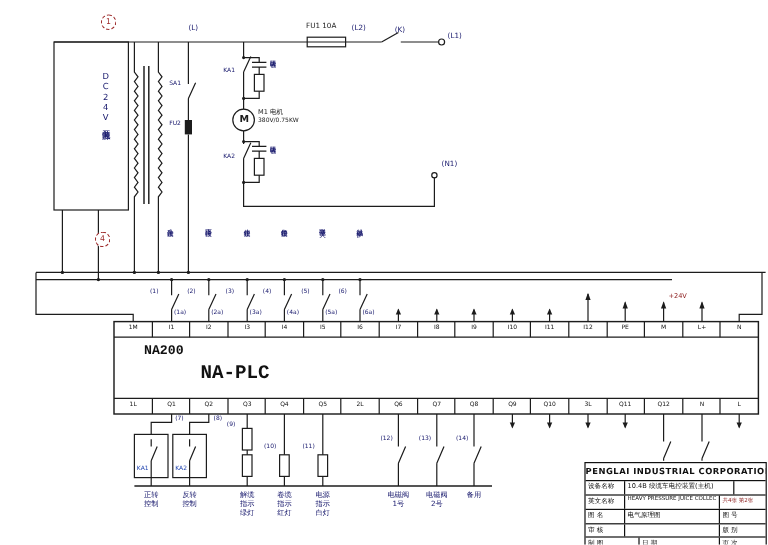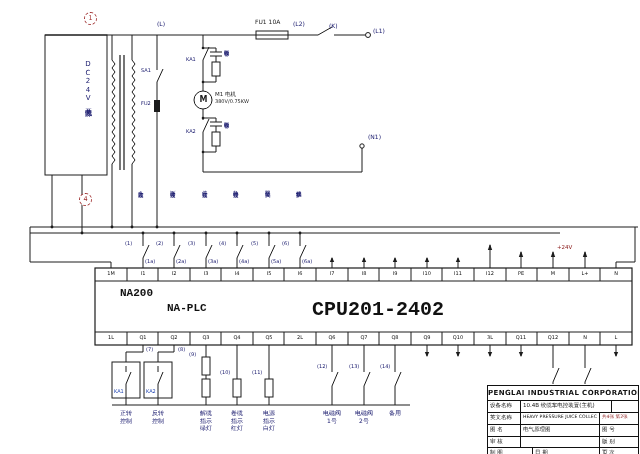--- a/index.html
+++ b/index.html
@@ -184,22 +184,21 @@
 <span class="lb s5" style="left:251px;top:241px">(5)</span>
 <span class="lb s5" style="left:282px;top:241px">(6)</span>
 <span class="lb s5" style="left:145px;top:259px">(1a)</span>
 <span class="lb s5" style="left:176px;top:259px">(2a)</span>
 <span class="lb s5" style="left:208px;top:259px">(3a)</span>
 <span class="lb s5" style="left:239px;top:259px">(4a)</span>
 <span class="lb s5" style="left:271px;top:259px">(5a)</span>
 <span class="lb s5" style="left:302px;top:259px">(6a)</span>
 
 <span class="plc-name" style="left:120px;top:288px;font-size:11px">NA200</span>
-<span class="plc-name" style="left:167px;top:303px;font-size:11px">NA-PLC</span>
-<span class="plc-name" style="left:312px;top:300px;font-size:20px">CPU201-2402</span>
+<span class="plc-name" style="left:167px;top:303px;font-size:16px">NA-PLC</span>
 <span class="lb s55 rd" style="left:557px;top:244px">+24V</span>
 
 <span class="tt" style="left:96px;top:271px">1M</span>
 <span class="tt" style="left:128px;top:271px">I1</span>
 <span class="tt" style="left:159px;top:271px">I2</span>
 <span class="tt" style="left:191px;top:271px">I3</span>
 <span class="tt" style="left:222px;top:271px">I4</span>
 <span class="tt" style="left:254px;top:271px">I5</span>
 <span class="tt" style="left:285px;top:271px">I6</span>
 <span class="tt" style="left:317px;top:271px">I7</span>

